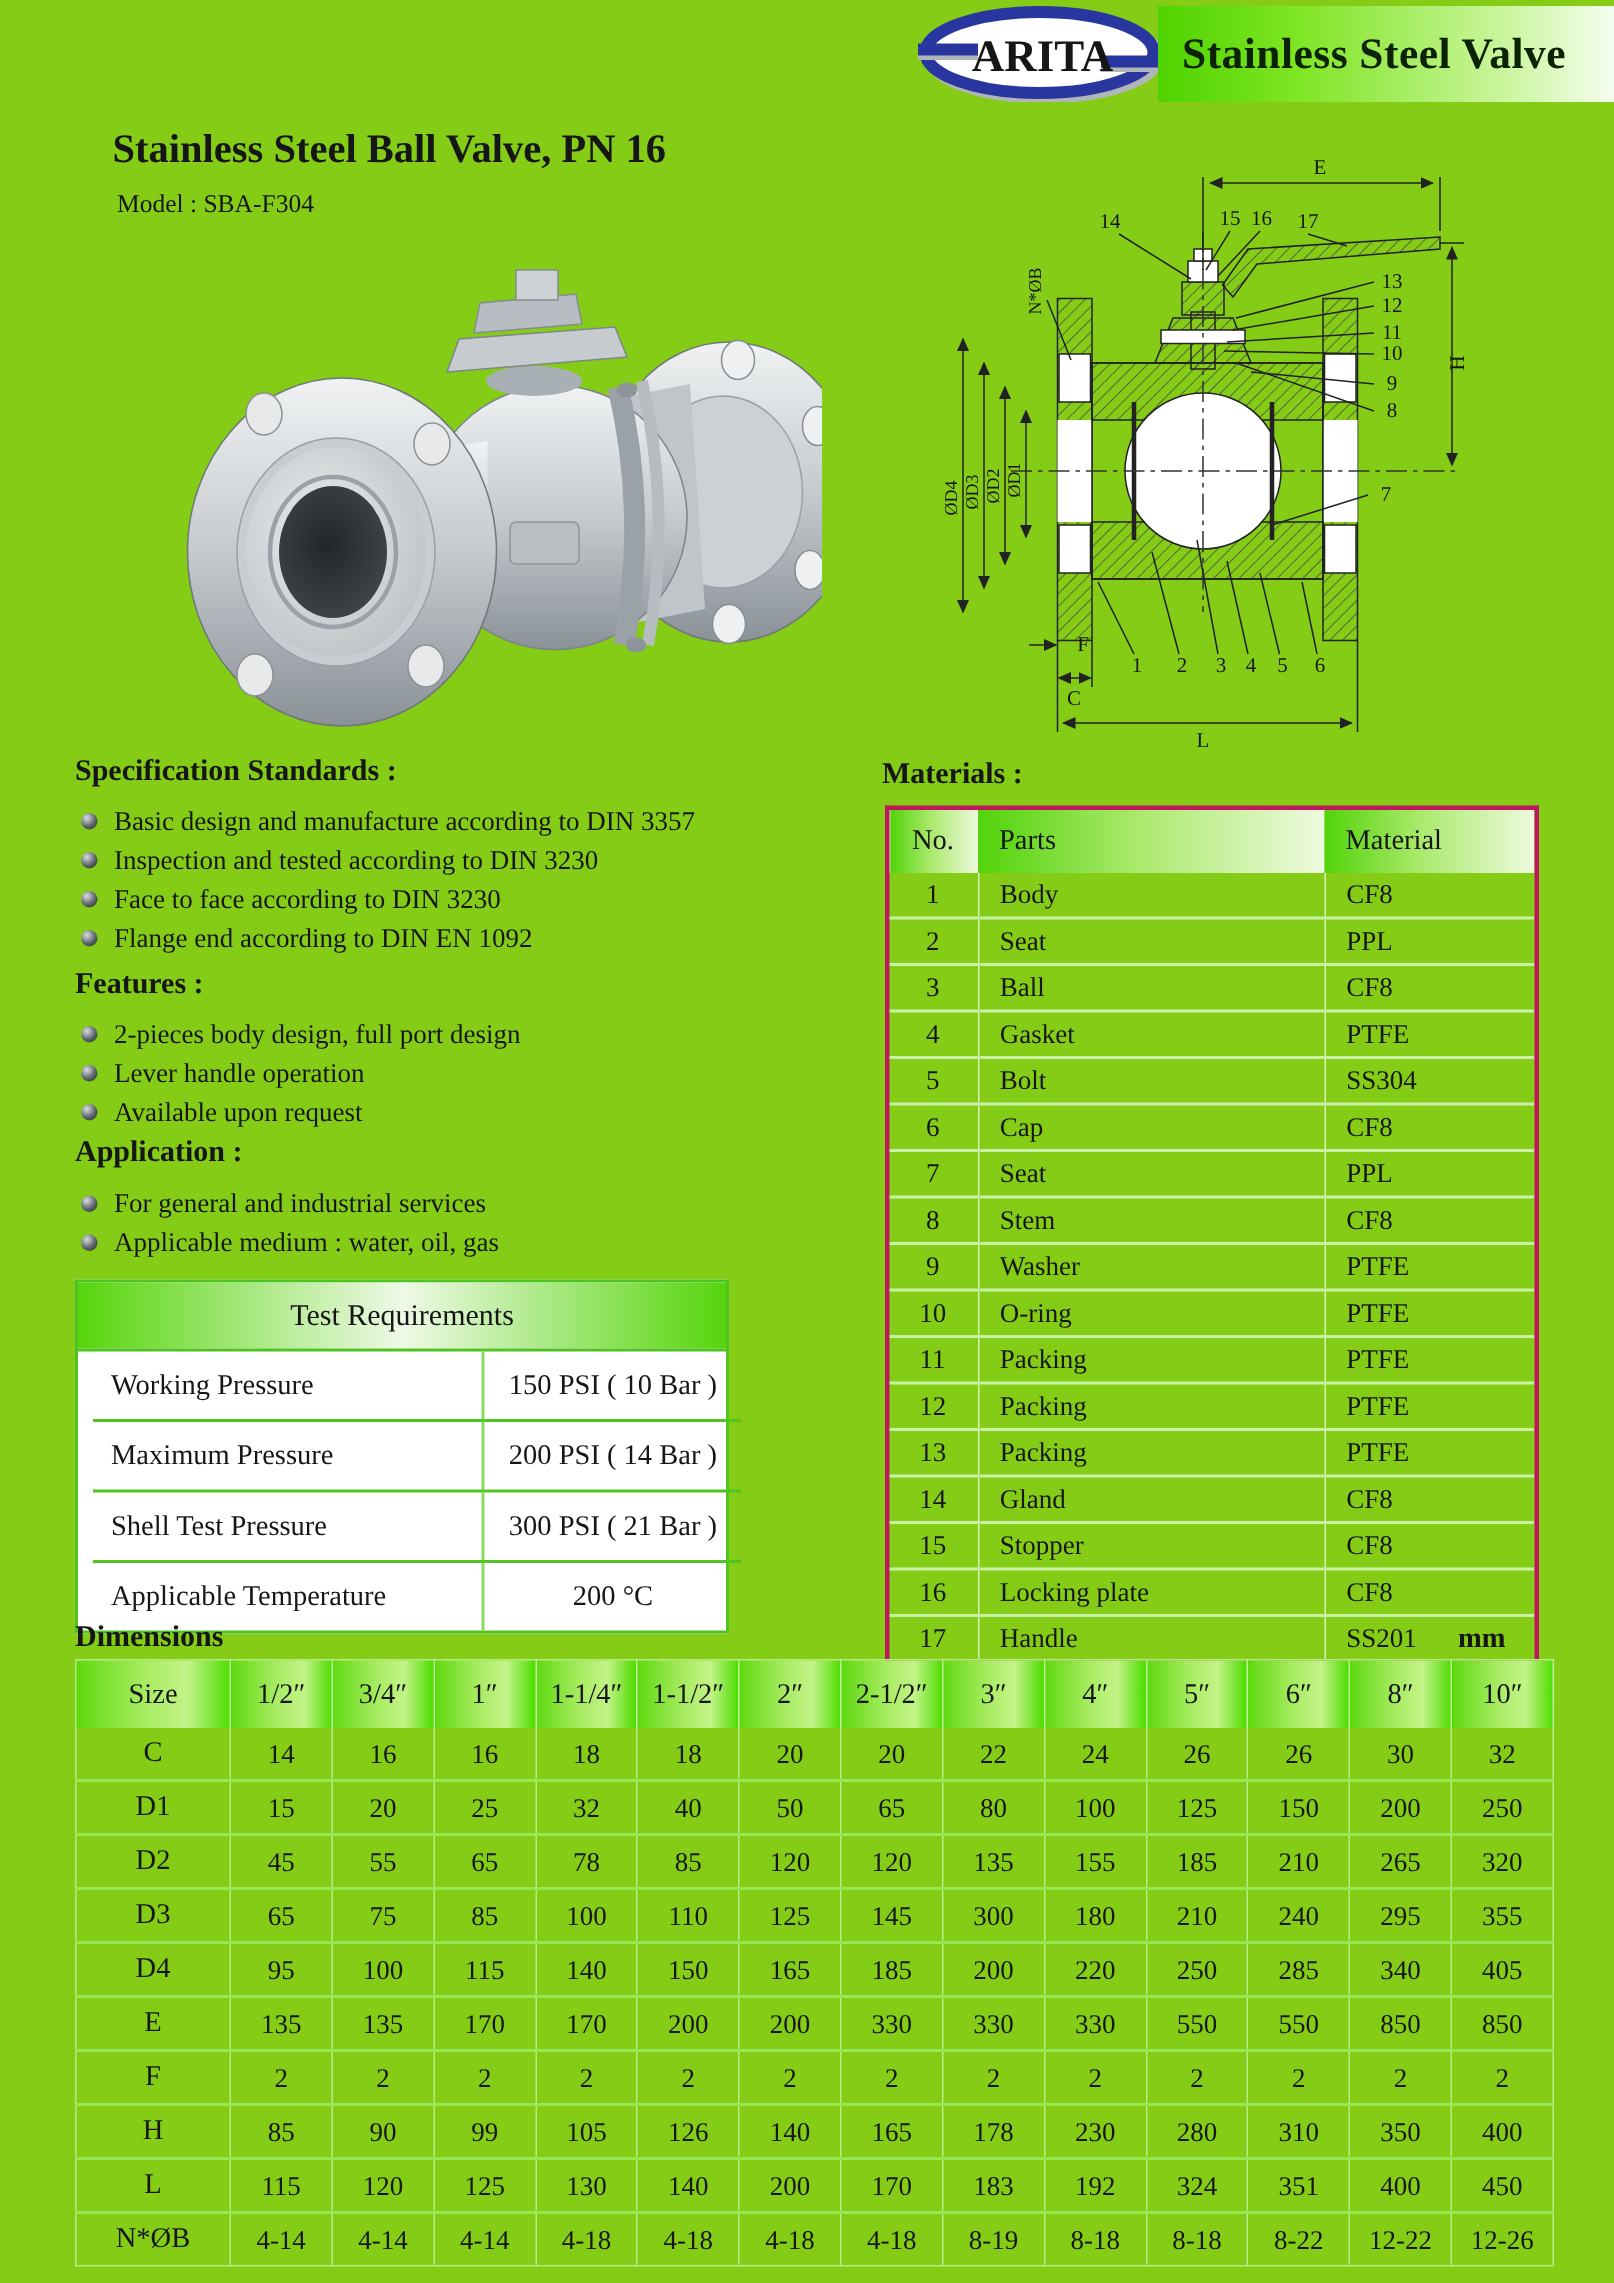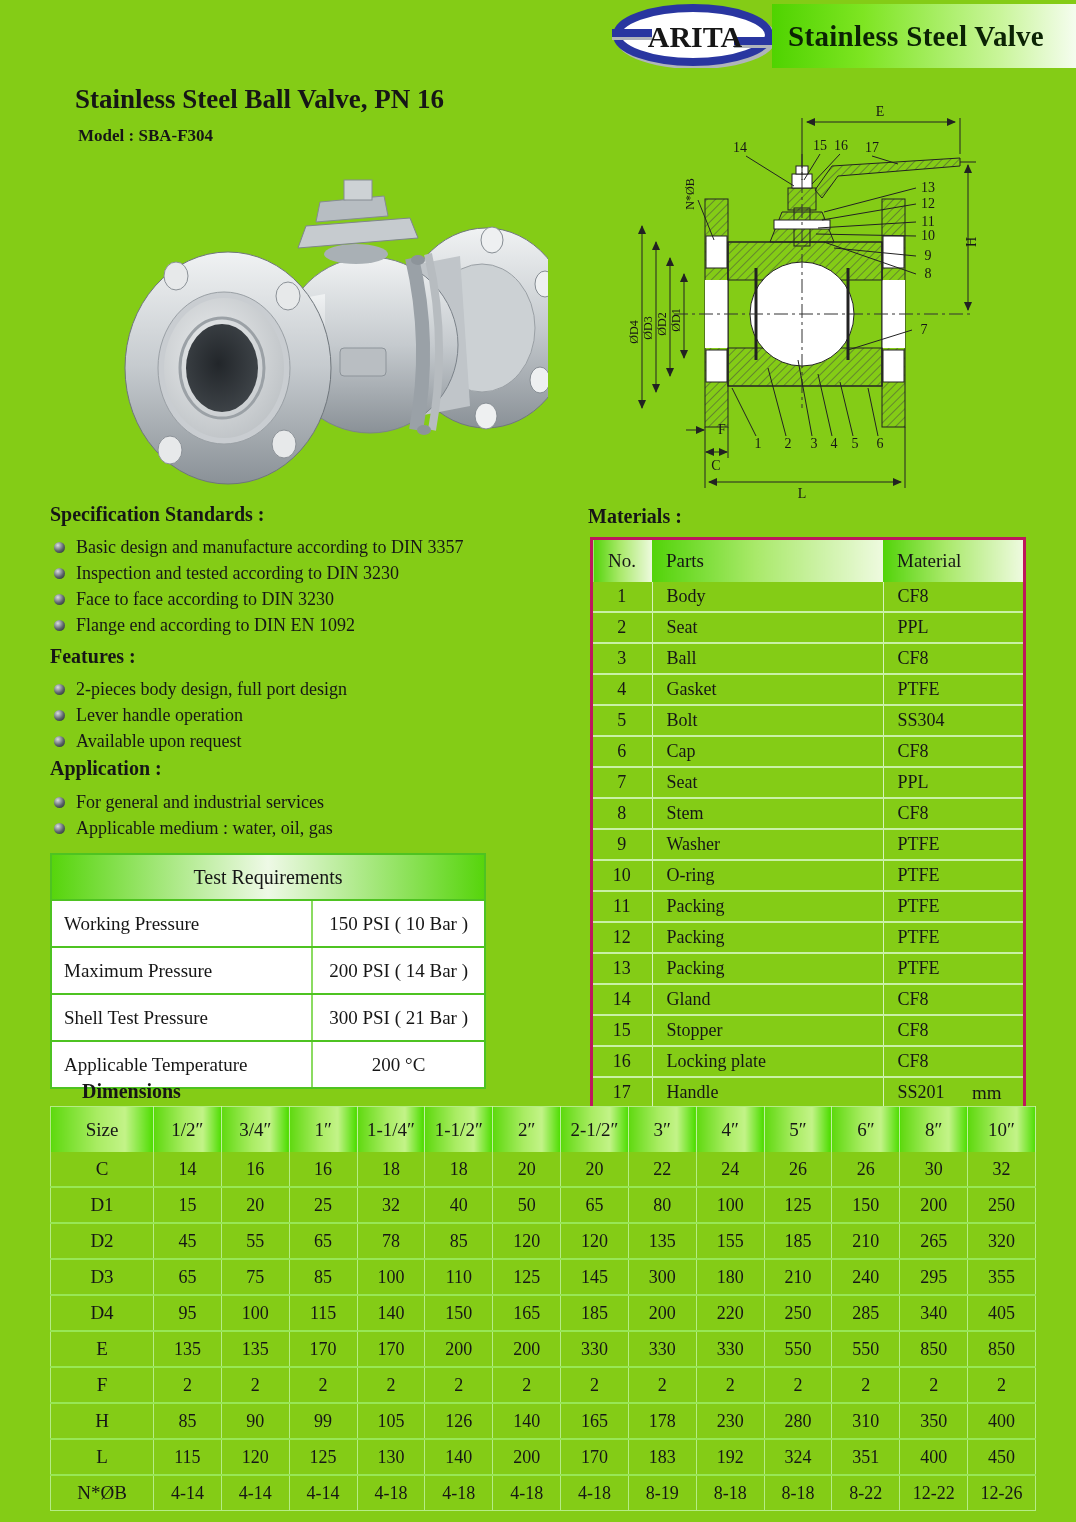--- a/index.html
+++ b/index.html
@@ -7,58 +7,58 @@
         font-family:"Liberation Serif",serif;color:#161616;overflow:hidden;}
 
   
   .logo{position:absolute;left:612px;top:4px;width:162px;height:64px;}
   .banner{position:absolute;left:772px;top:4px;width:304px;height:64px;
           background:linear-gradient(90deg,#4fd300 0%,#7ee522 30%,#c9f59a 75%,#f5fdef 100%);
           display:flex;align-items:center;}
   .banner-title{font-size:29px;font-weight:bold;color:#0b2304;padding-left:16px;letter-spacing:.3px;}
 
   .page-title{position:absolute;left:75px;top:84px;font-size:27px;font-weight:bold;}
-  .model{position:absolute;left:78px;top:126px;font-size:17px;font-weight:bold;}
+  .model{position:absolute;left:78px;top:126px;font-size:17px;}
 
   .photo{position:absolute;left:88px;top:158px;}
   .drawing{position:absolute;left:610px;top:92px;}
 
   
   .sec-head{position:absolute;left:50px;font-size:20px;font-weight:bold;}
   .blist{position:absolute;left:52px;width:530px;list-style:none;margin:0;padding:0;}
   .blist li{display:flex;align-items:center;height:26px;font-size:18px;}
   .bullet{width:11px;height:11px;border-radius:50%;margin:0 11px 0 2px;flex:none;
           background:radial-gradient(circle at 35% 30%,#d9dde0,#5a6268 55%,#1e2427);}
 
   
   .treq{position:absolute;left:50px;top:853px;width:432px;border:2px solid #4ec321;background:#fff;}
   .treq-head{height:44px;border-bottom:2px solid #4ec321;display:flex;align-items:center;justify-content:center;
              font-size:20px;background:linear-gradient(90deg,#57d50c 0%,#eef9e6 50%,#57d50c 100%);}
   table{border-collapse:collapse;}
-  .treq table{width:100%;table-layout:fixed;}
+  .treq table{width:100%;table-layout:fixed;margin-left:10px;}
   .treq td{height:43px;font-size:19px;border-bottom:2px solid #4ec321;}
   .treq tr:last-child td{border-bottom:none;}
   .treq td:first-child{width:57%;padding-left:12px;border-right:2px solid #8bdb61;}
   .treq td:last-child{text-align:center;}
 
   
   .materials-head{position:absolute;left:588px;top:505px;font-size:20px;font-weight:bold;}
   .mat{position:absolute;left:590px;top:537px;width:436px;table-layout:fixed;border:3px solid #be185d;}
   .mat th{height:40px;font-weight:normal;font-size:19px;text-align:left;padding-left:14px;
           background:linear-gradient(90deg,#52d309 0%,#a9e96a 45%,#eefadf 100%);}
   .mat th:first-child{width:58px;text-align:center;padding-left:0;}
   .mat th:nth-child(2){width:216px;}
   .mat td{height:27px;font-size:18px;border-bottom:2px solid #c9f1a6;padding-left:14px;}
   .mat td:first-child{text-align:center;padding-left:0;border-right:1px solid #d5f3b8;}
   .mat td:nth-child(2){border-right:1px solid #d5f3b8;}
   .mat tr:last-child td{border-bottom:none;}
 
   
-  .dims-head{position:absolute;left:50px;top:1080px;font-size:20px;font-weight:bold;margin-left:32px;}
-  .dims-unit{position:absolute;left:972px;top:1082px;font-size:19px;font-weight:normal;}
+  .dims-head{position:absolute;left:50px;top:1080px;font-size:20px;font-weight:bold;}
+  .dims-unit{position:absolute;left:972px;top:1082px;font-size:19px;font-weight:bold;}
   .dims{position:absolute;left:50px;top:1106px;width:986px;table-layout:fixed;border:1px solid #b5ec85;}
   .dims th{height:43px;font-weight:normal;font-size:19px;border-right:1px solid rgba(255,255,255,.6);
            background:linear-gradient(90deg,#5fd90f 0%,#a9ec63 45%,#c3f388 72%,#4ddd00 100%);}
   .dims th:first-child{width:100px;}
   .dims td{height:32px;text-align:center;font-size:18px;border-right:1px solid #b5ec85;border-bottom:2px solid #98e755;}
   .dims td:first-child{font-size:19px;}
   .dims tr:last-child td{border-bottom:none;}
 
   svg text{font-family:"Liberation Serif",serif;fill:#161616;}
 </style>

